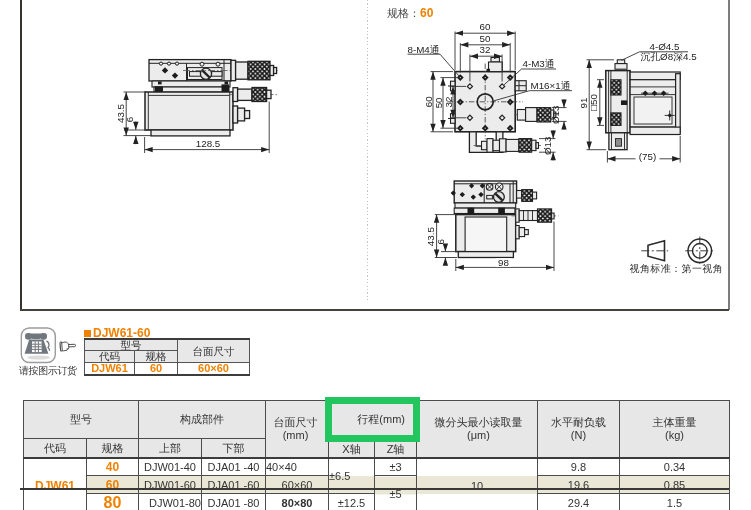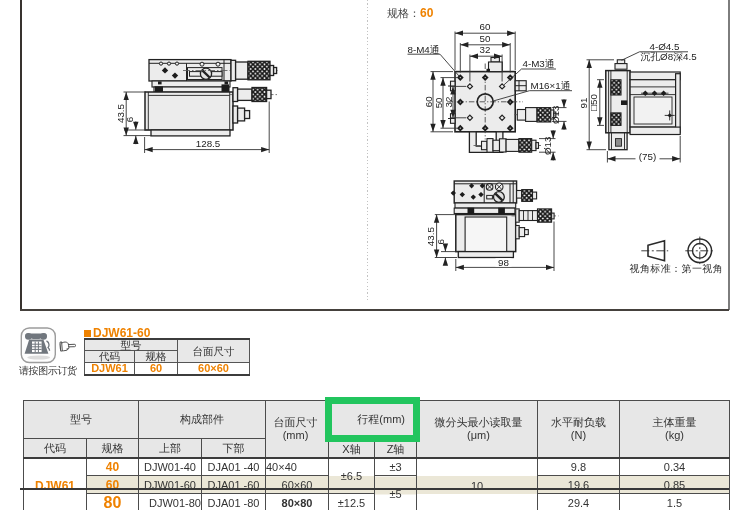--- a/index.html
+++ b/index.html
@@ -451,21 +451,21 @@
 <td style="border:1px solid #4c4c4c;text-align:center;padding:0;">下部</td>
 <td style="border:1px solid #4c4c4c;text-align:center;padding:0;">X轴</td>
 <td style="border:1px solid #4c4c4c;text-align:center;padding:0;">Z轴</td>
 </tr>
 <tr style="height:17.5px;">
 <td rowspan="3" style="border:1px solid #4c4c4c;border-top:2px solid #3c3c3c;border-bottom:none;text-align:center;padding:0;color:#ef8200;font-weight:bold;font-size:12px;">DJW61</td>
 <td style="border:1px solid #4c4c4c;border-top:2px solid #3c3c3c;text-align:center;padding:0;color:#ef8200;font-weight:bold;font-size:12px;">40</td>
 <td style="border:1px solid #4c4c4c;border-top:2px solid #3c3c3c;text-align:center;padding:0;">DJW01-40</td>
 <td style="border:1px solid #4c4c4c;border-top:2px solid #3c3c3c;text-align:center;padding:0;">DJA01 -40</td>
 <td style="border:1px solid #4c4c4c;border-top:2px solid #3c3c3c;text-align:left;padding:0;">40×40</td>
-<td rowspan="2" style="border:1px solid #4c4c4c;border-top:2px solid #3c3c3c;text-align:center;padding:0;background:linear-gradient(#fff 17px,#ebe7d7 17px);">±6.5</td>
+<td rowspan="2" style="border:1px solid #4c4c4c;border-top:2px solid #3c3c3c;text-align:left;padding:0;background:linear-gradient(#fff 17px,#ebe7d7 17px);">±6.5</td>
 <td style="border:1px solid #4c4c4c;border-top:2px solid #3c3c3c;text-align:center;padding:0;">±3</td>
 <td rowspan="3" style="border:1px solid #4c4c4c;border-top:2px solid #3c3c3c;border-bottom:none;text-align:center;padding:0;background:linear-gradient(#fff 17px,#ebe7d7 17px,#ebe7d7 35px,#fff 35px);">10</td>
 <td style="border:1px solid #4c4c4c;border-top:2px solid #3c3c3c;text-align:center;padding:0;">9.8</td>
 <td style="border:1px solid #4c4c4c;border-top:2px solid #3c3c3c;text-align:center;padding:0;">0.34</td>
 </tr>
 <tr style="height:18px;background:#ebe7d7;">
 <td style="border:1px solid #4c4c4c;text-align:center;padding:0;color:#ef8200;font-weight:bold;font-size:12px;">60</td>
 <td style="border:1px solid #4c4c4c;text-align:center;padding:0;">DJW01-60</td>
 <td style="border:1px solid #4c4c4c;text-align:center;padding:0;">DJA01 -60</td>
 <td style="border:1px solid #4c4c4c;text-align:center;padding:0;">60×60</td>

